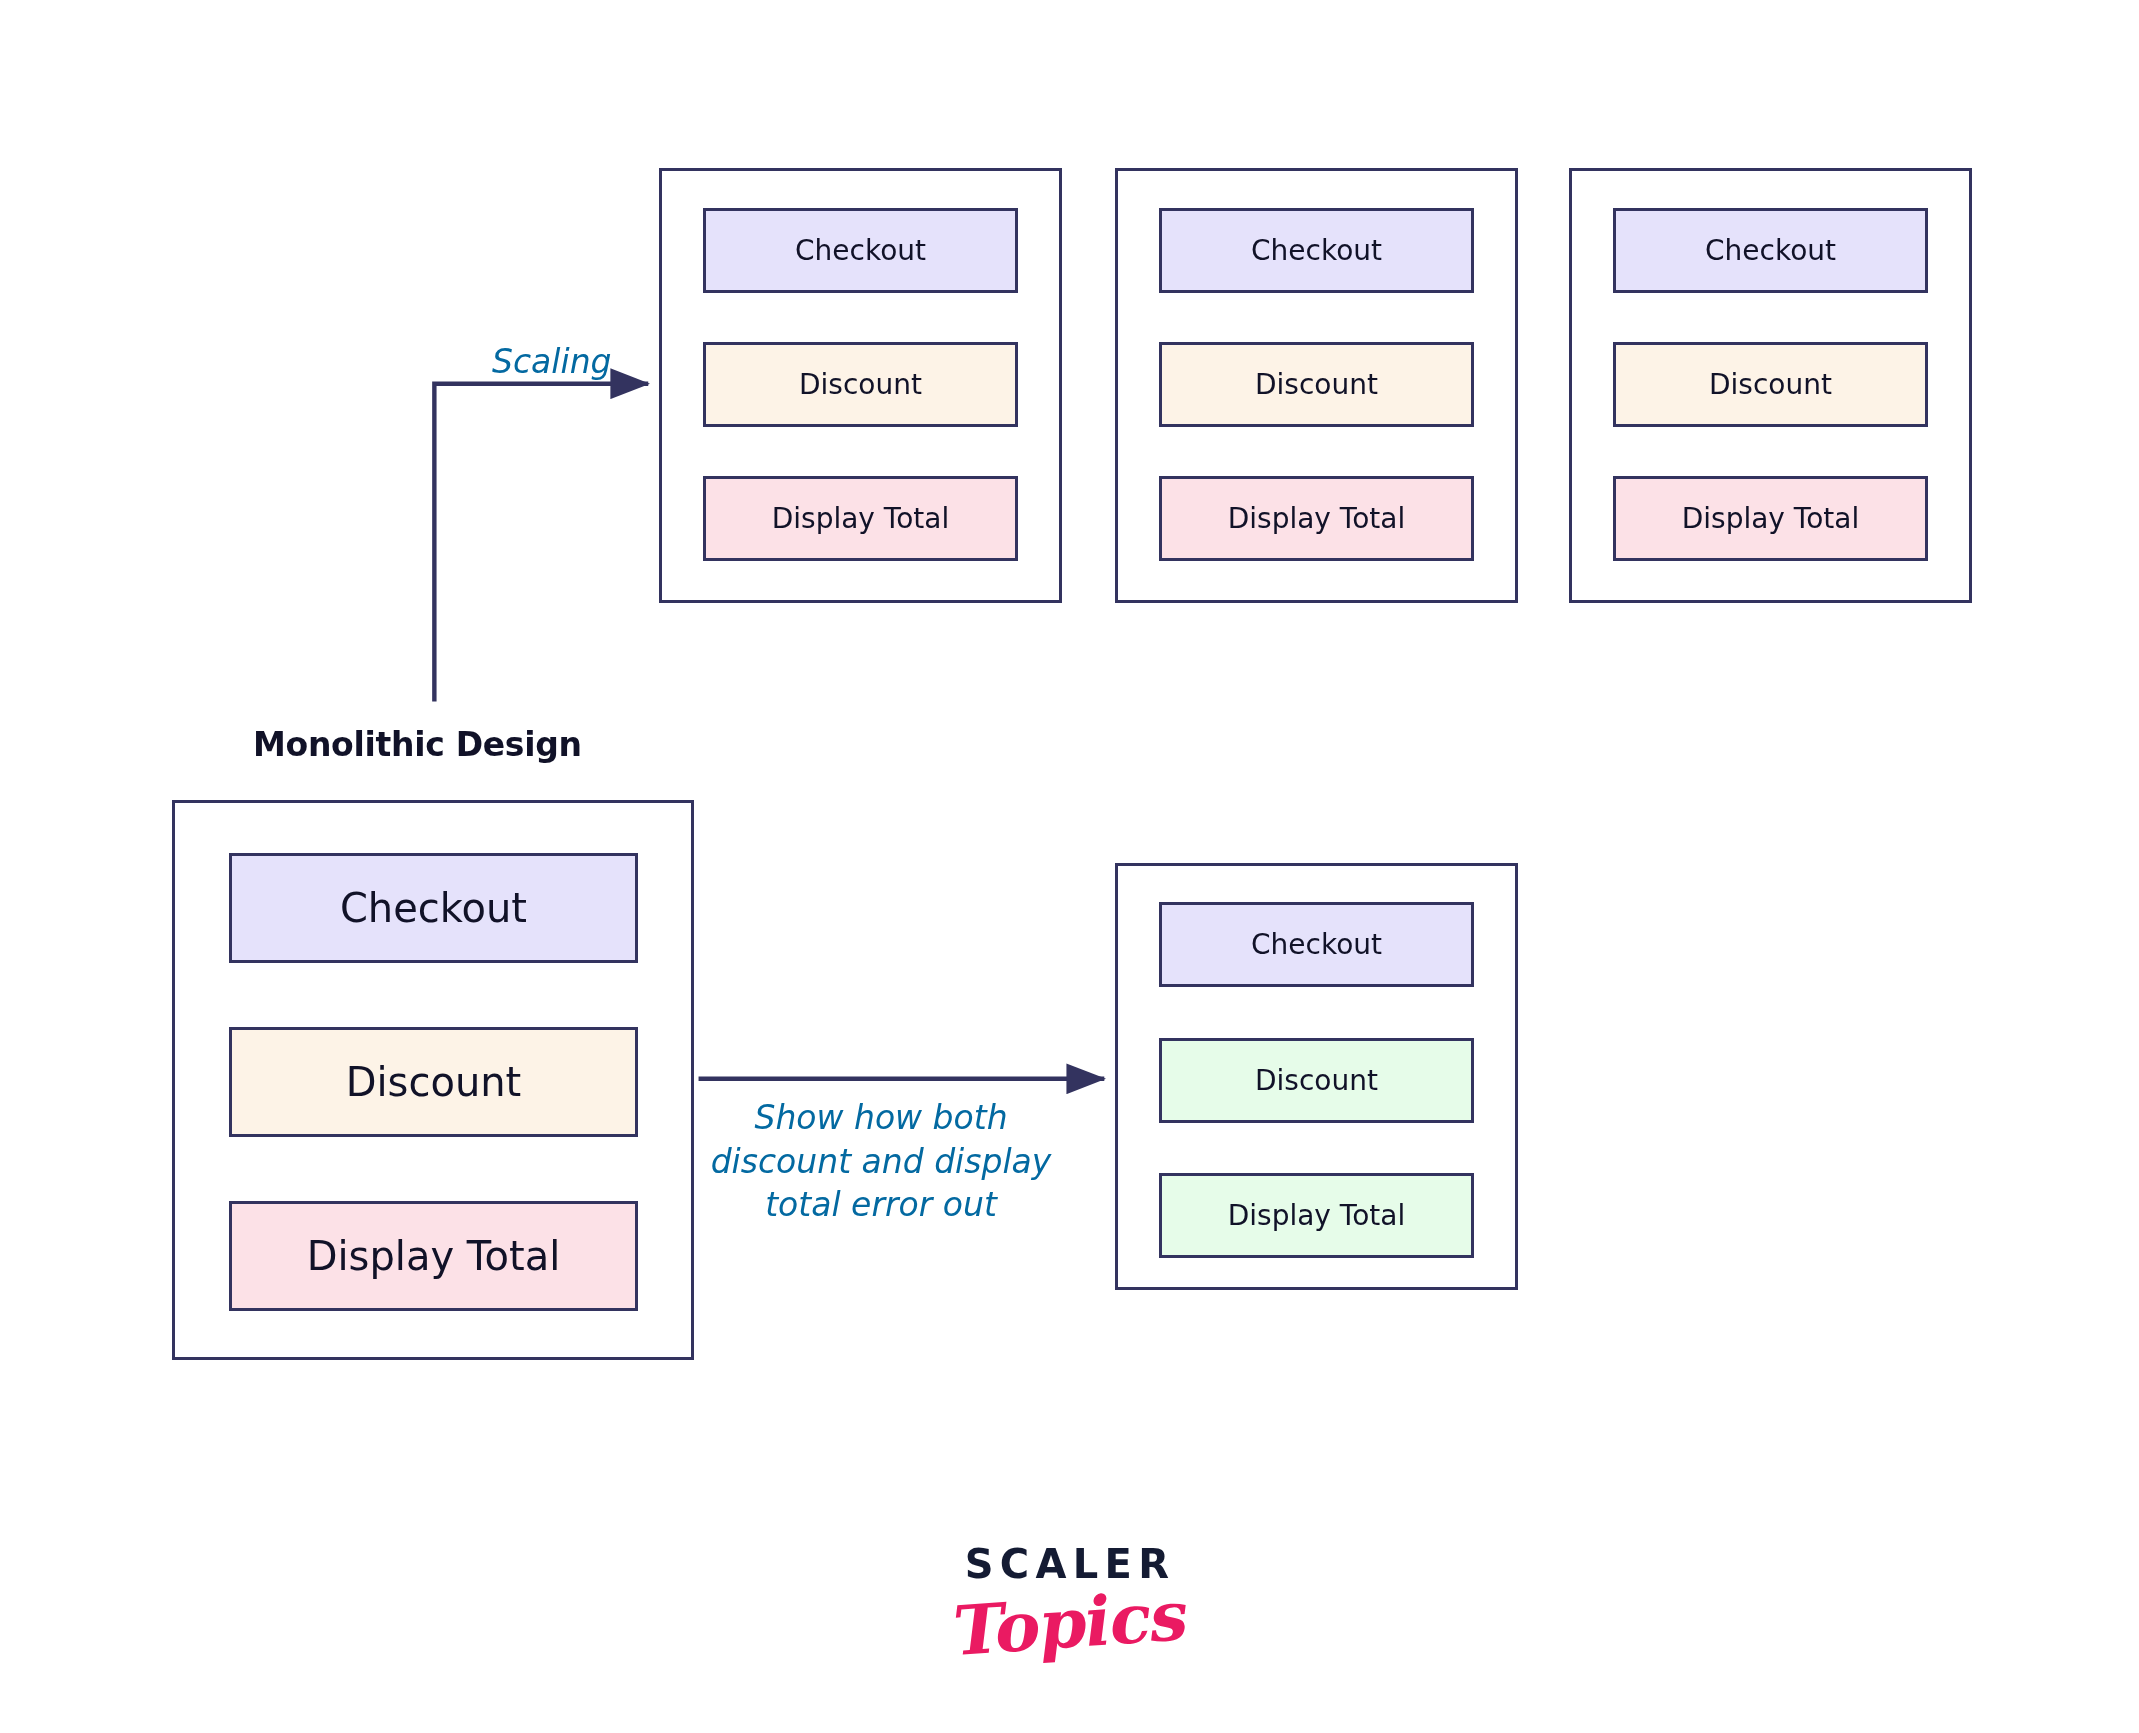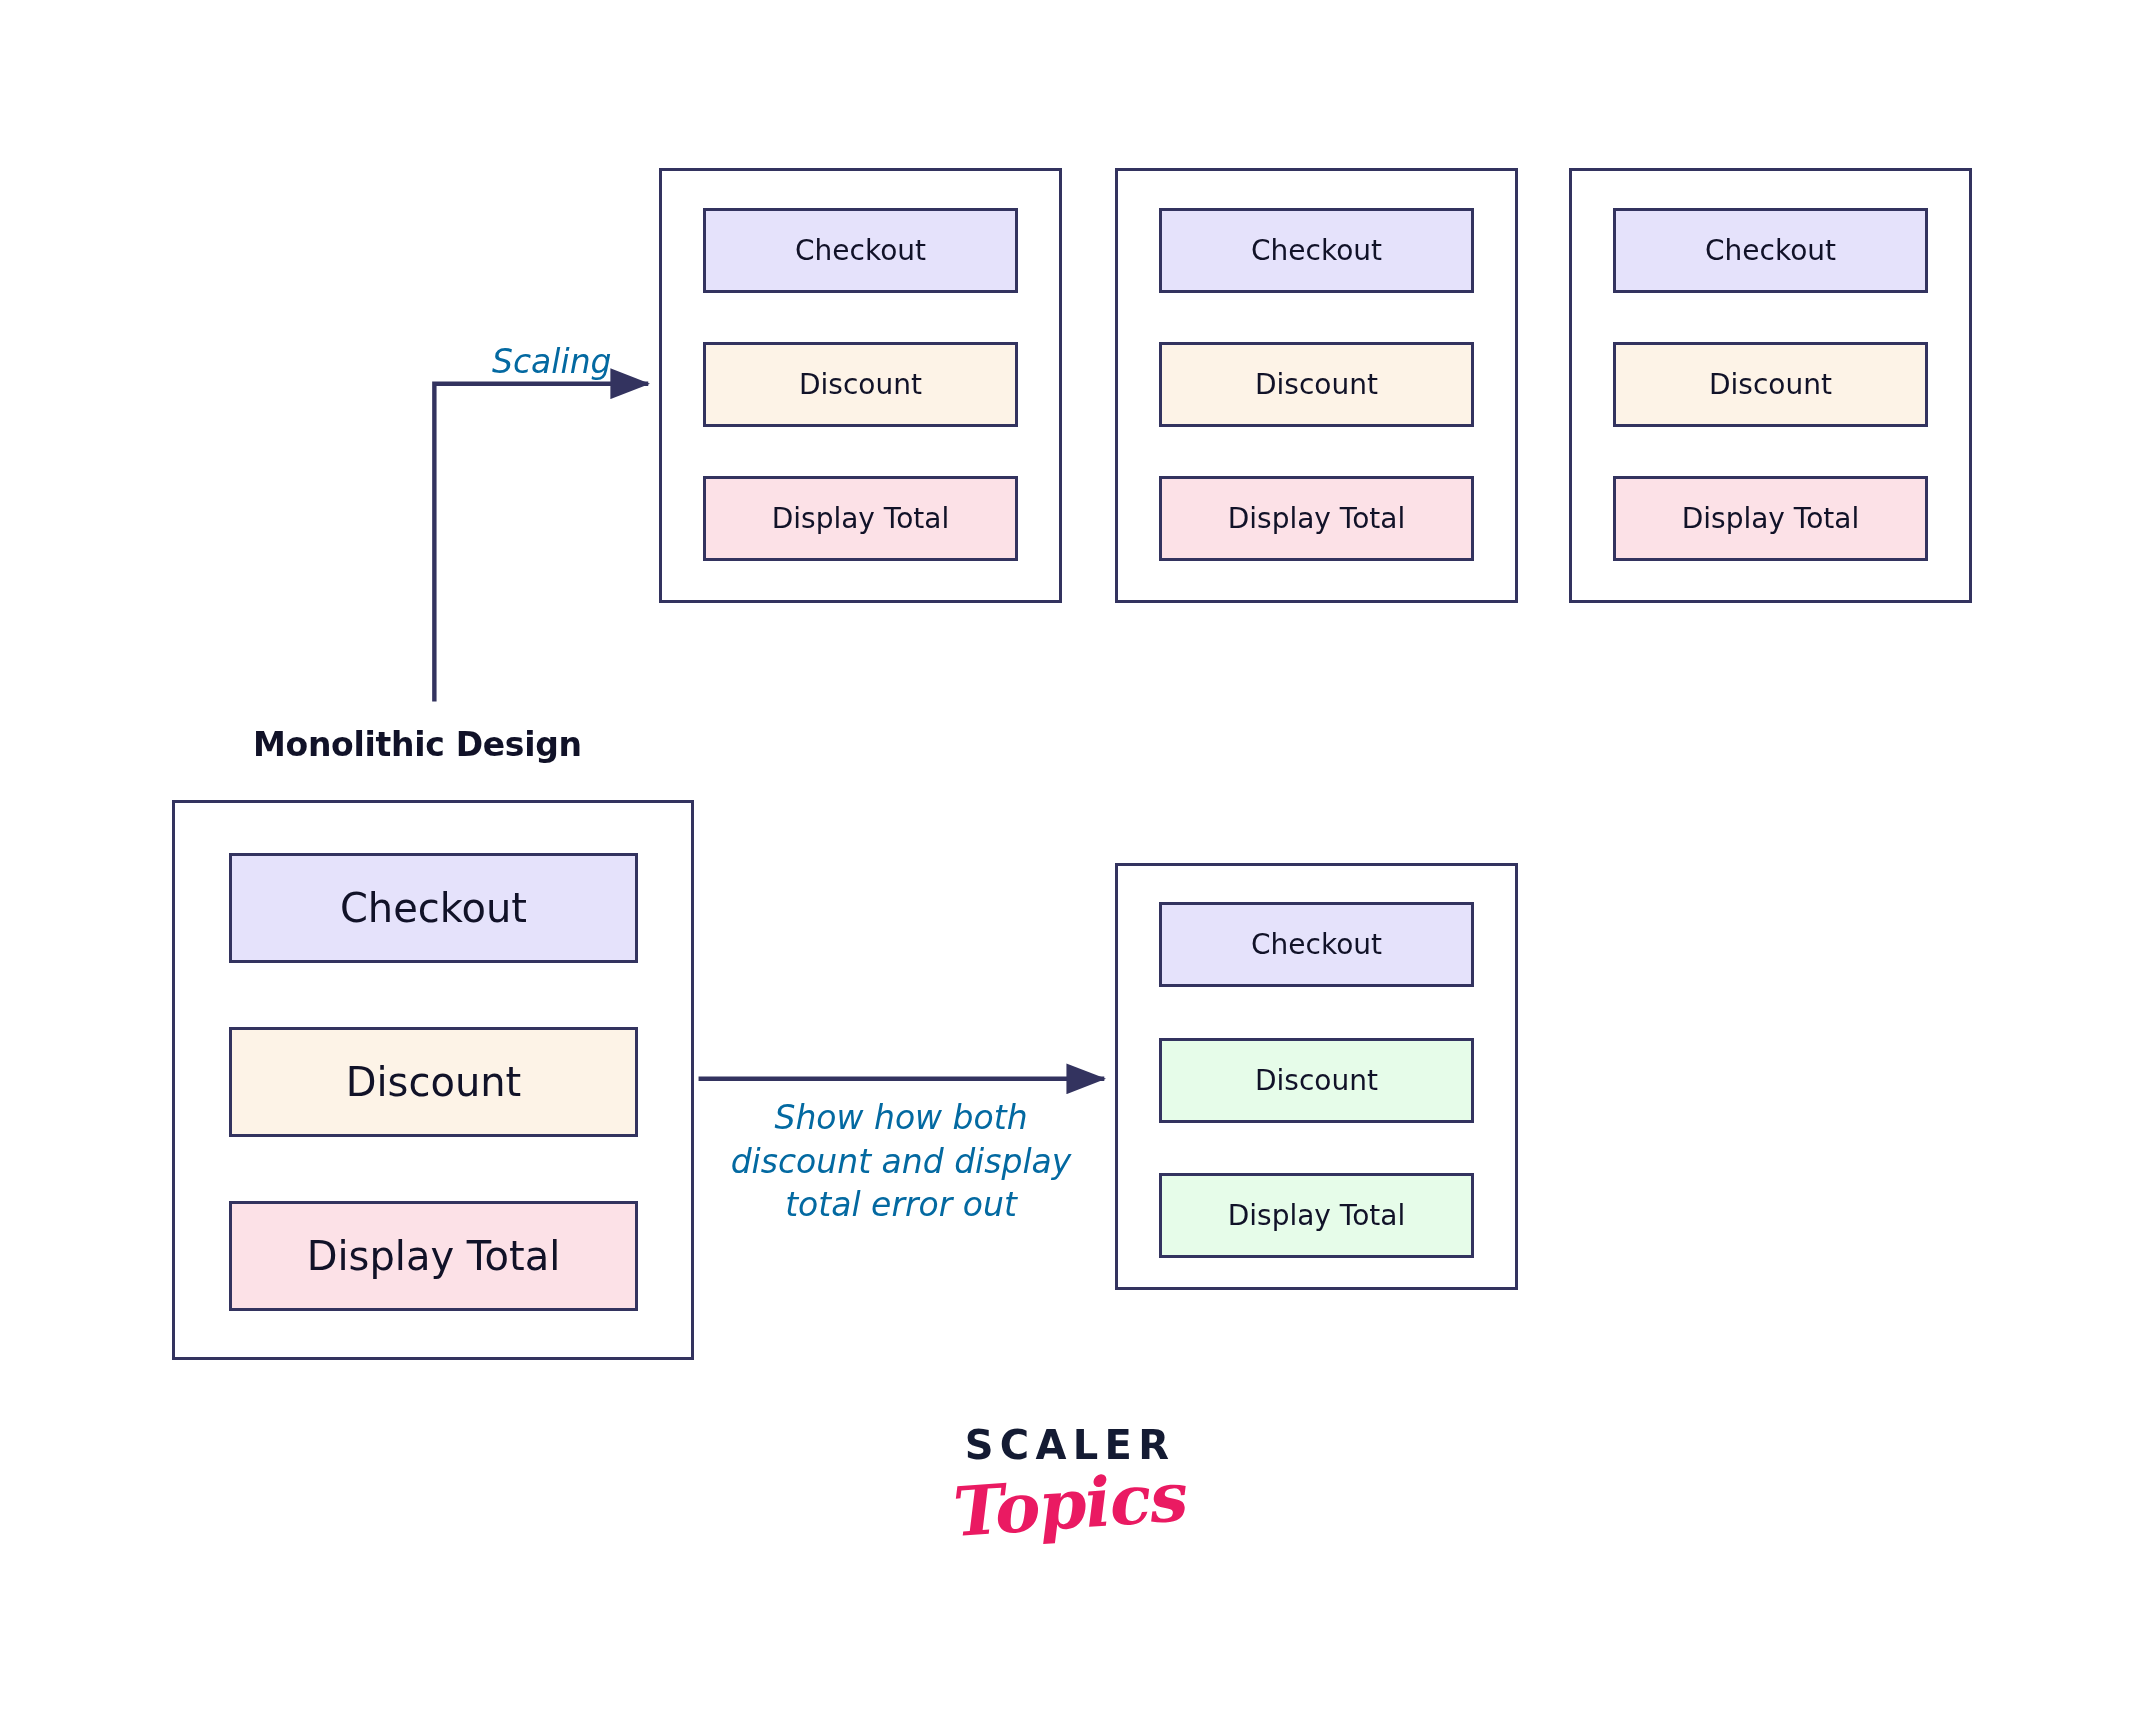--- a/index.html
+++ b/index.html
@@ -80,21 +80,21 @@
     top: 0;
     width: 2140px;
     height: 1733px;
     pointer-events: none;
   }
 
   
   #logo {
     position: absolute;
     left: 0;
-    top: 1425px;
+    top: 1544px;
     width: 2140px;
     text-align: center;
   }
   #logo .scaler-word {
     display: block;
     font-family: "DejaVu Sans", sans-serif;
     font-weight: bold;
     font-size: 40px;
     letter-spacing: 6.3px;
     color: #141b33;
@@ -204,21 +204,21 @@
   <div class="node purple large" style="left:229px; top:853px; width:409px; height:110px;">
     <span>Checkout</span>
   </div>
   <div class="node cream large" style="left:229px; top:1027px; width:409px; height:110px;">
     <span>Discount</span>
   </div>
   <div class="node pink large" style="left:229px; top:1201px; width:409px; height:110px;">
     <span>Display Total</span>
   </div>
 
-  <div class="edge-label multiline" style="left:706px; top:1096px;">Show how both discount and display total error out</div>
+  <div class="edge-label multiline" style="left:686px; top:1096px;">Show how both discount and display total error out</div>
 
   <div class="group-box" style="left:1115px; top:863px; width:403px; height:427px;">
   </div>
   <div class="node purple small" style="left:1159px; top:902px; width:315px; height:85px;">
     <span>Checkout</span>
   </div>
   <div class="node green small" style="left:1159px; top:1038px; width:315px; height:85px;">
     <span>Discount</span>
   </div>
   <div class="node green small" style="left:1159px; top:1173px; width:315px; height:85px;">

